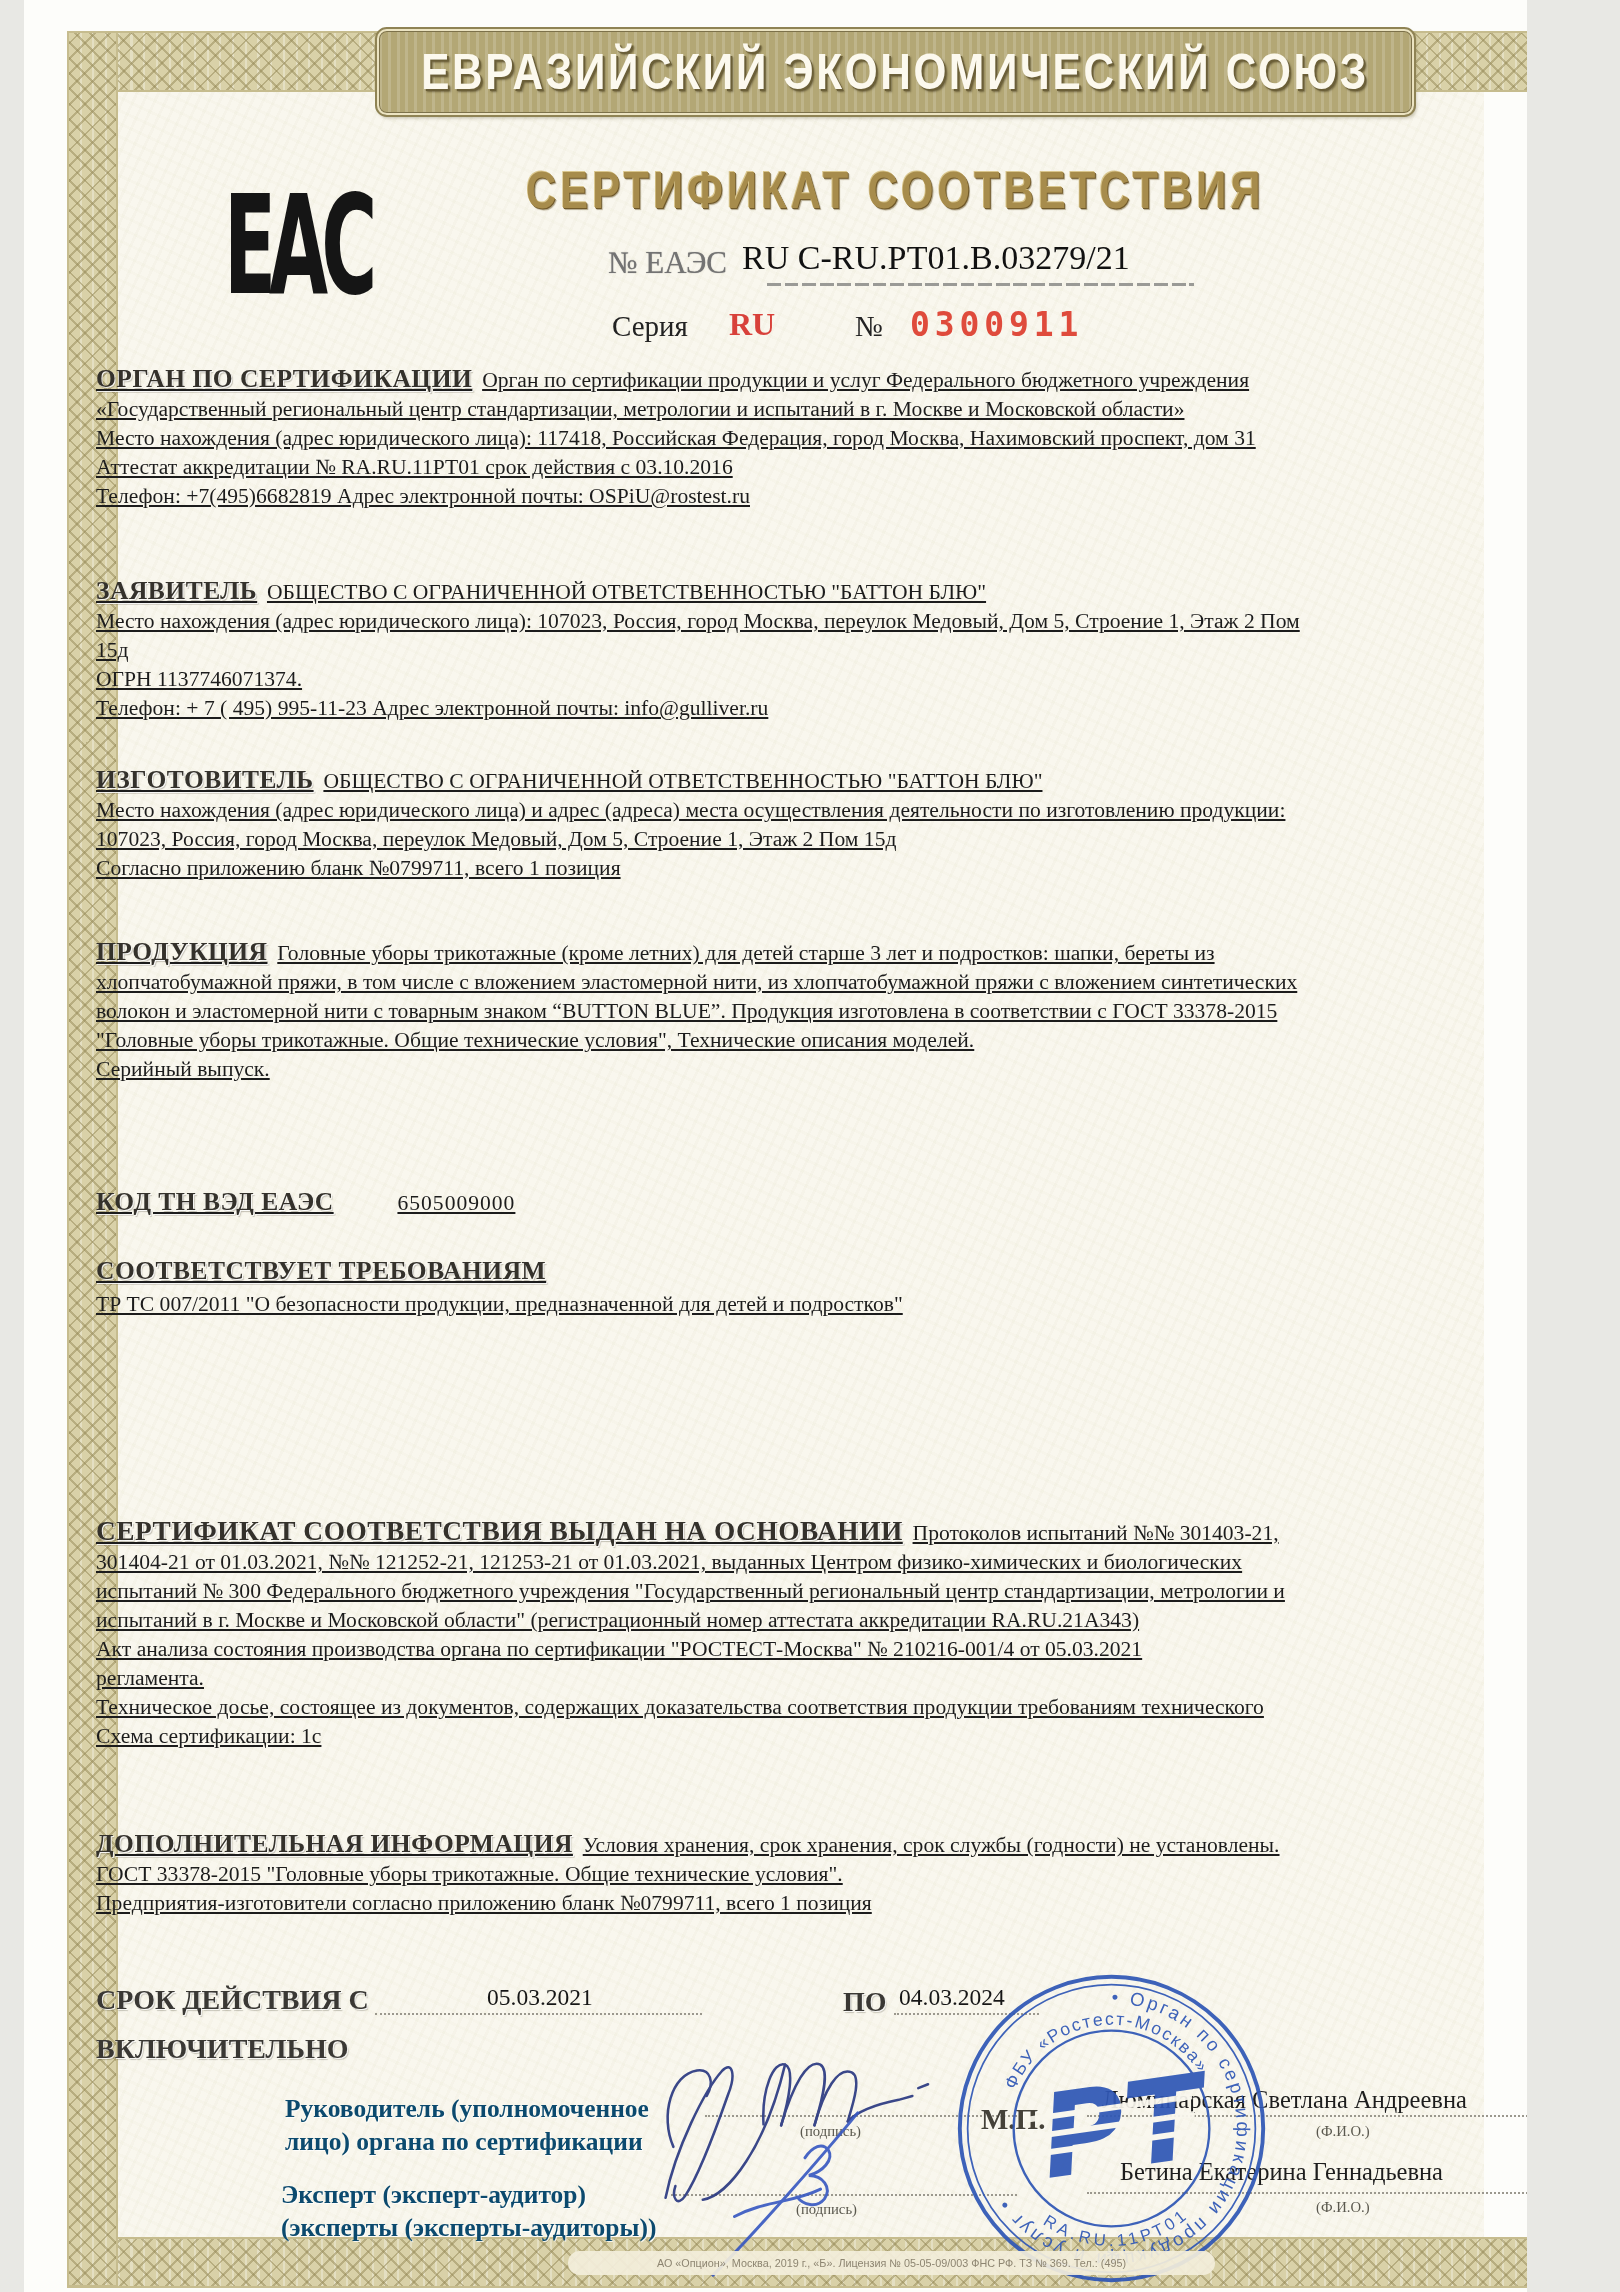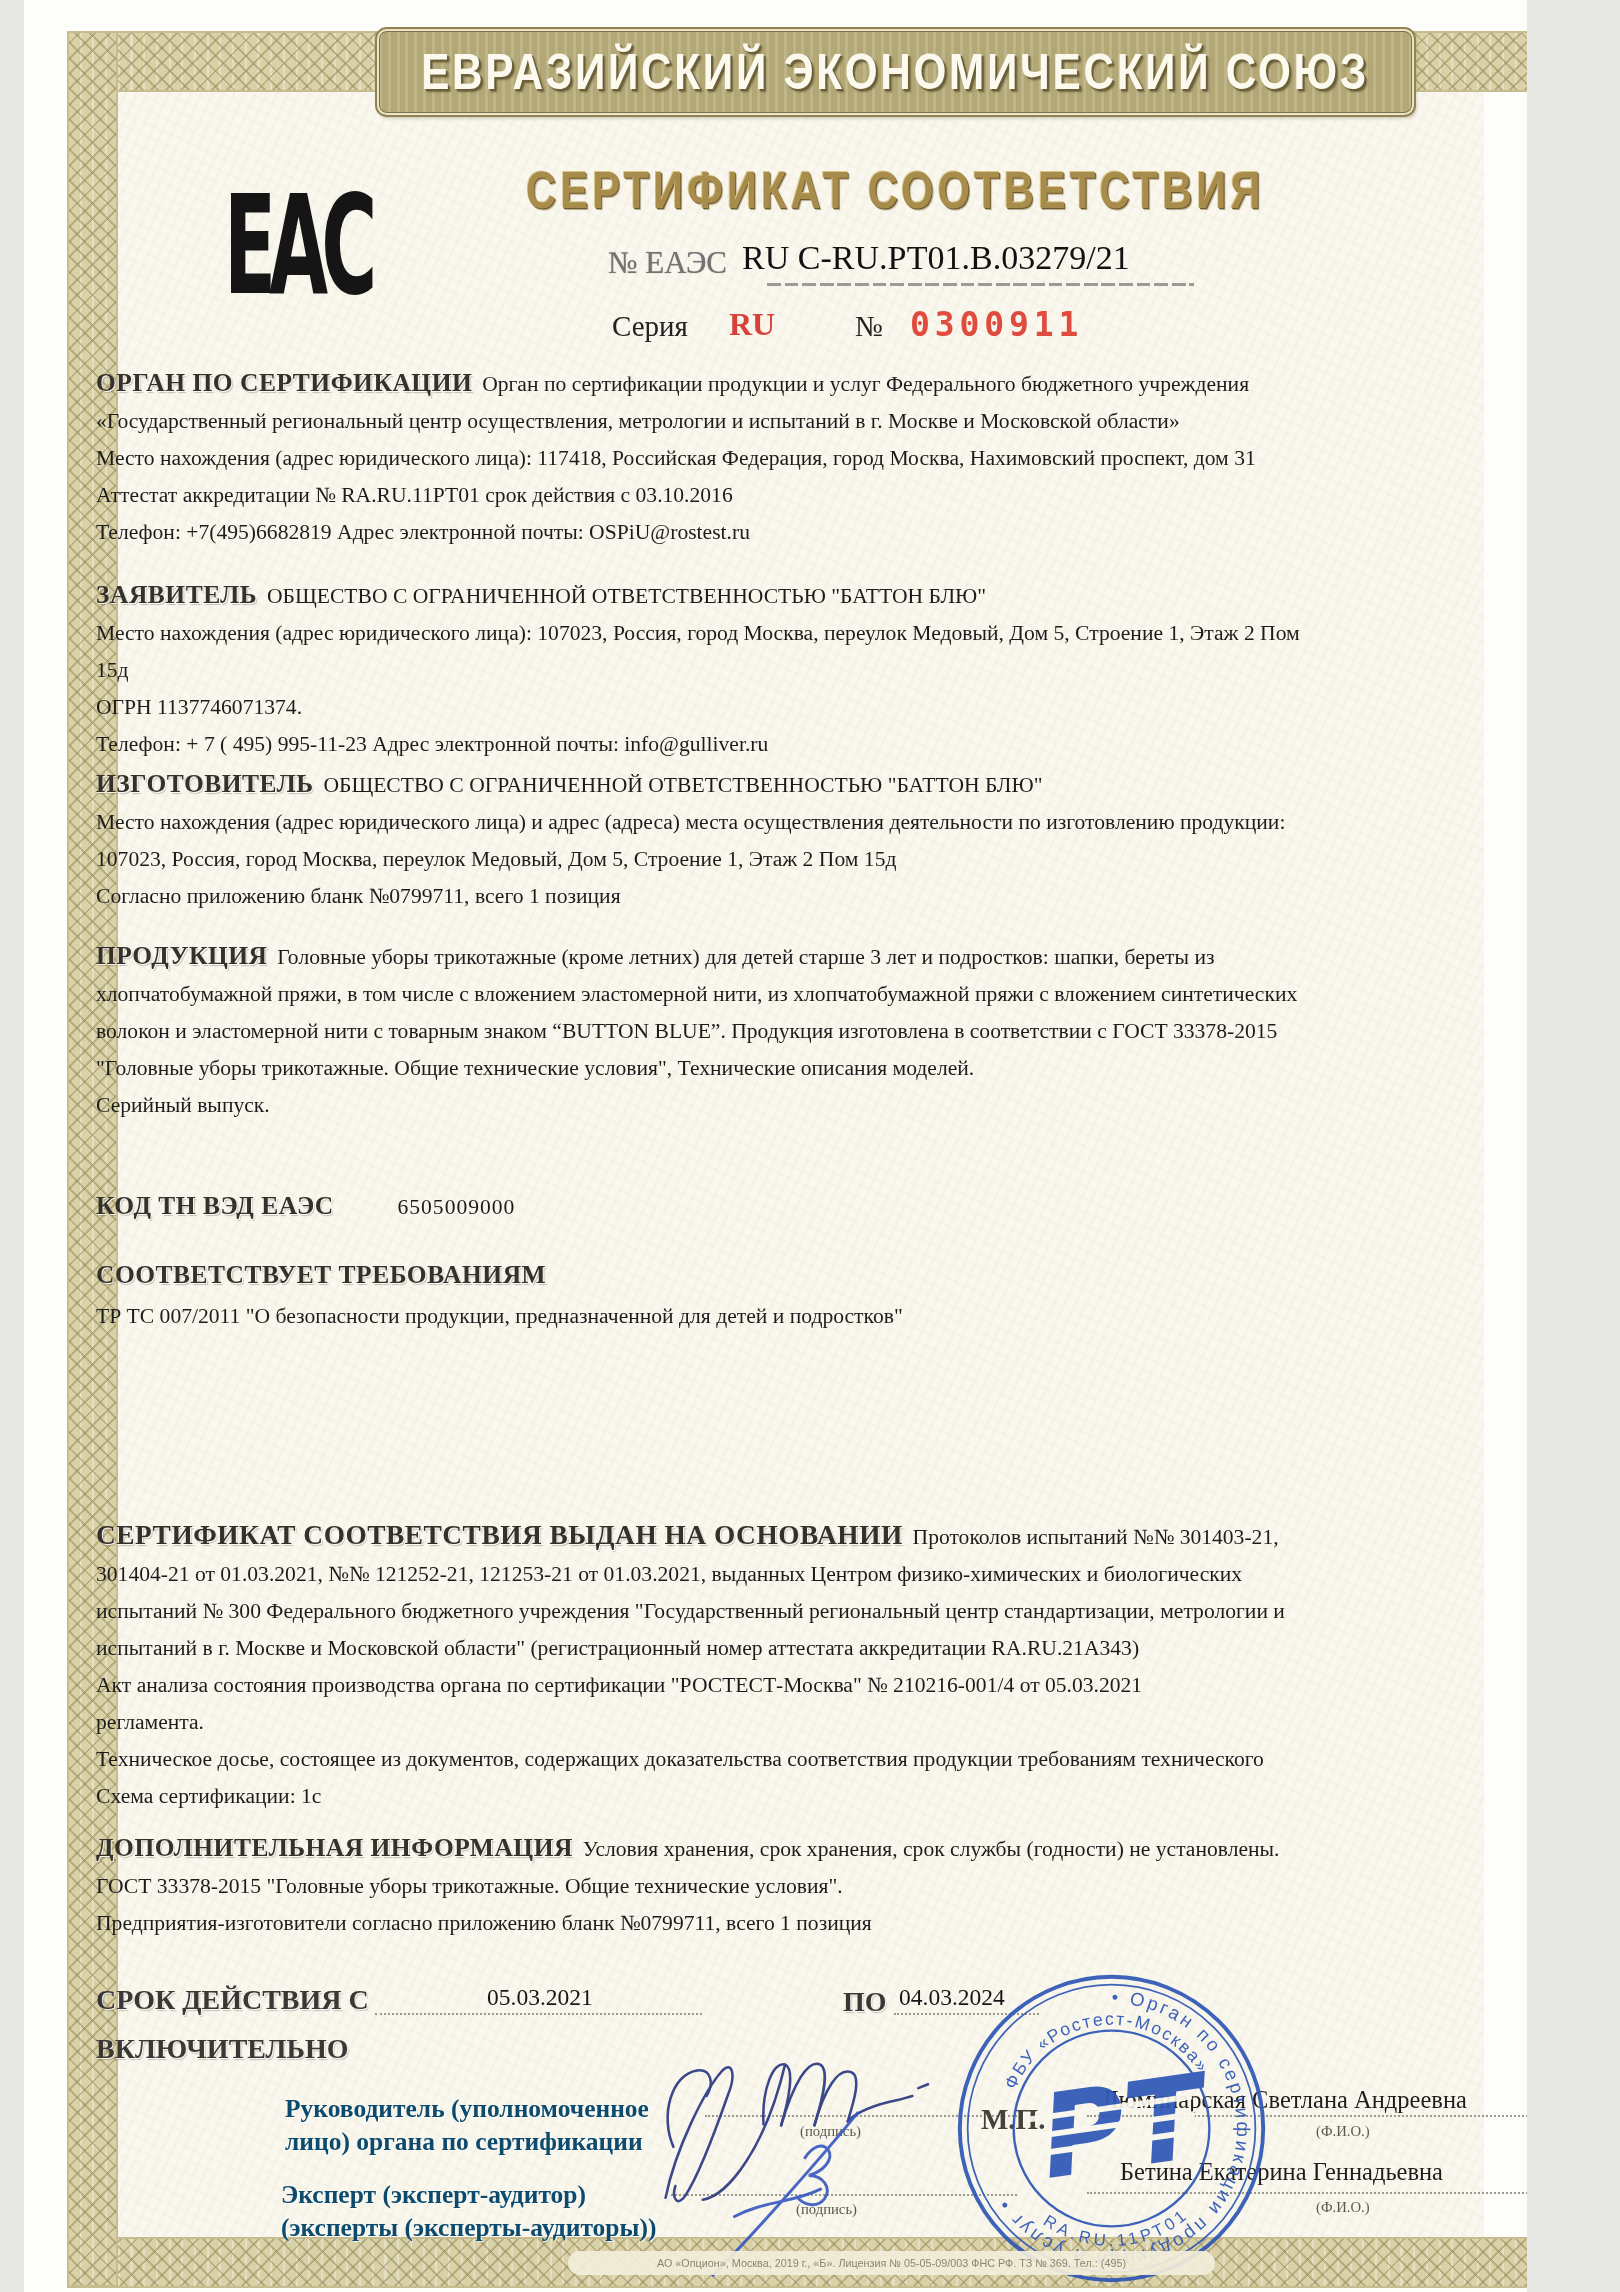--- a/index.html
+++ b/index.html
@@ -47,21 +47,21 @@
        text-shadow:0 0 1px rgba(70,70,70,.6);}
   .certno-value{position:absolute;left:718px;top:239px;font-size:34px;color:#111;}
   .microline{position:absolute;left:743px;top:283px;width:427px;height:2.9px;
        background:repeating-linear-gradient(90deg,#9a9a96 0 13.7px, transparent 13.7px 17.6px);}
   .series-label{position:absolute;left:588px;top:310px;font-size:29px;color:#222;}
   .series-value{position:absolute;left:705px;top:306px;font-size:32px;font-weight:bold;color:#d8413a;}
   .series-no{position:absolute;left:831px;top:310px;font-size:29px;color:#222;}
   .series-number{position:absolute;left:886px;top:305px;font-family:"DejaVu Sans Mono",monospace;
        font-size:33px;font-weight:bold;color:#df4b3c;letter-spacing:4.9px;}
 
-  .sec{position:absolute;left:72px;font-size:21.6px;color:#1c1c1c;line-height:37px;white-space:nowrap;}
+  .sec{position:absolute;left:72px;font-size:21.6px;color:#1c1c1c;line-height:29px;white-space:nowrap;text-decoration:underline;}
   .sh{font-weight:bold;font-size:25.5px;color:#34312b;letter-spacing:0.5px;margin-right:9.8px;
       text-shadow:1px 1px 0 rgba(255,255,255,.85), 1.6px 1.6px 1px rgba(70,64,48,.3);}
   .sh-lg{font-size:27.4px;}
   .code-value{margin-left:54px;letter-spacing:1px;}
 
   .v-label{position:absolute;left:72px;font-weight:bold;font-size:28px;color:#3a3834;white-space:nowrap;
       text-shadow:1px 1px 0 rgba(255,255,255,.8),1.5px 1.5px 1px rgba(70,64,48,.28);}
   .date{position:absolute;font-size:23.5px;color:#161616;white-space:nowrap;}
   .uline{position:absolute;height:0;border-bottom:2px dotted #9b988e;}
   .cap{position:absolute;font-size:14.7px;color:#5a584e;white-space:nowrap;}
@@ -100,21 +100,21 @@
   <div class="certno-label">№ ЕАЭС</div>
   <div class="certno-value">RU С-RU.РТ01.В.03279/21</div>
   <div class="microline"></div>
   <div class="series-label">Серия</div>
   <div class="series-value">RU</div>
   <div class="series-no">№</div>
   <div class="series-number">0300911</div>
 
   <div class="sec" style="top:364px">
     <div><span class="sh">ОРГАН ПО СЕРТИФИКАЦИИ</span><span>Орган по сертификации продукции и услуг Федерального бюджетного учреждения</span></div>
-    <div>«Государственный региональный центр осуществления, метрологии и испытаний в г. Москве и Московской области»</div>
+    <div>«Государственный региональный центр стандартизации, метрологии и испытаний в г. Москве и Московской области»</div>
     <div>Место нахождения (адрес юридического лица): 117418, Российская Федерация, город Москва, Нахимовский проспект, дом 31</div>
     <div>Аттестат аккредитации № RA.RU.11РТ01 срок действия с 03.10.2016</div>
     <div>Телефон: +7(495)6682819 Адрес электронной почты: OSPiU@rostest.ru</div>
   </div>
 
   <div class="sec" style="top:576px">
     <div><span class="sh">ЗАЯВИТЕЛЬ</span><span>ОБЩЕСТВО С ОГРАНИЧЕННОЙ ОТВЕТСТВЕННОСТЬЮ "БАТТОН БЛЮ"</span></div>
     <div>Место нахождения (адрес юридического лица): 107023, Россия, город Москва, переулок Медовый, Дом 5, Строение 1, Этаж 2 Пом</div>
     <div>15д</div>
     <div>ОГРН 1137746071374.</div>

